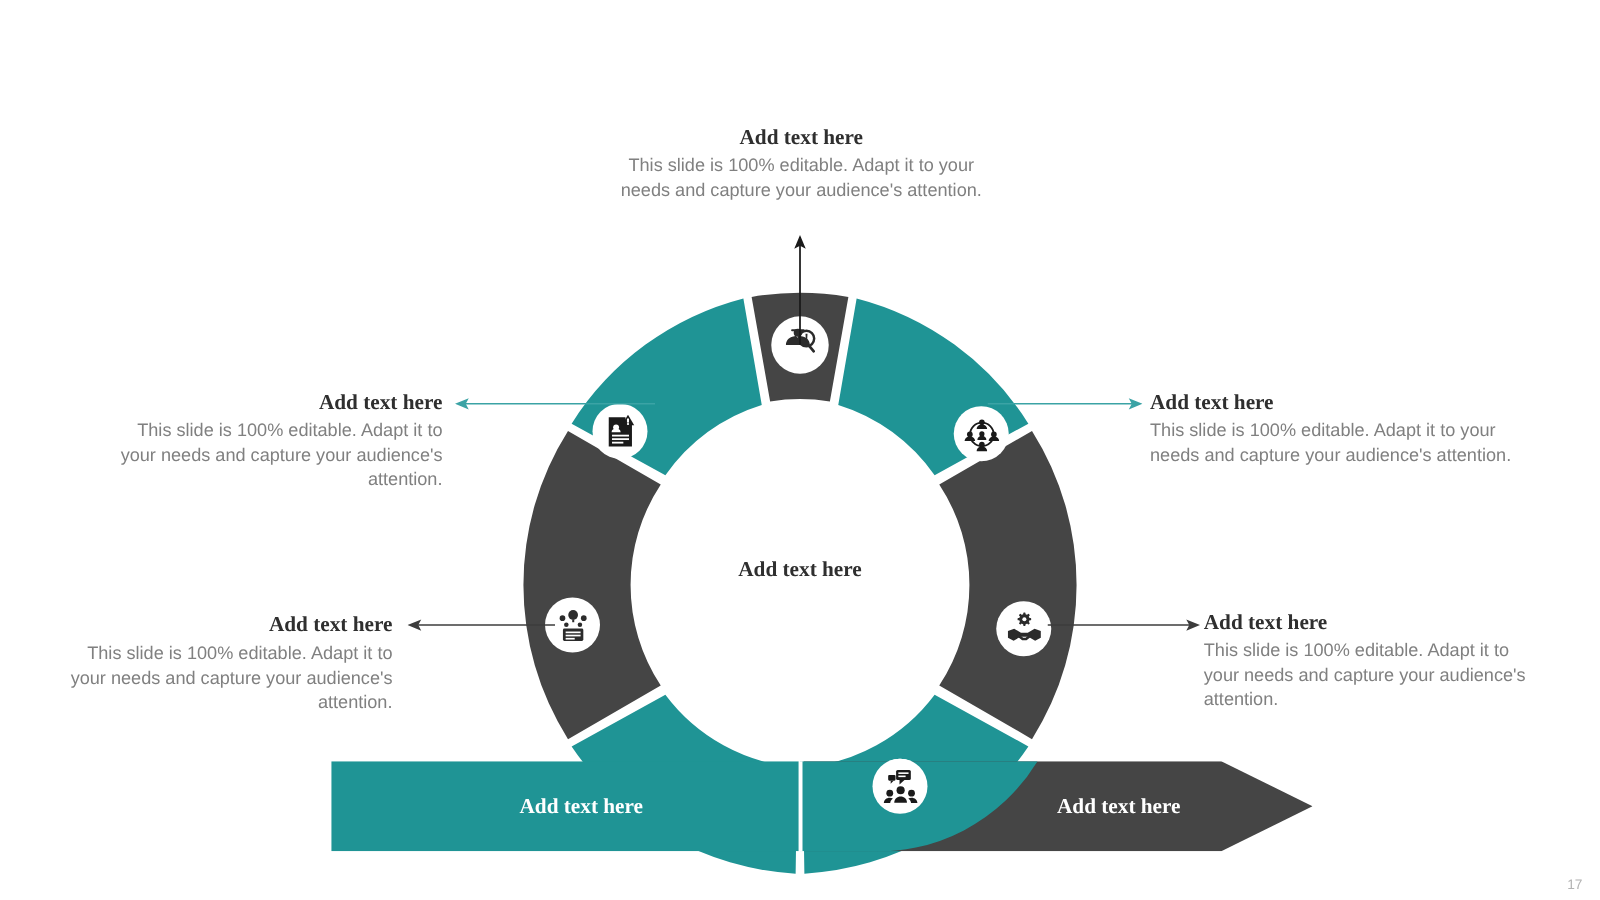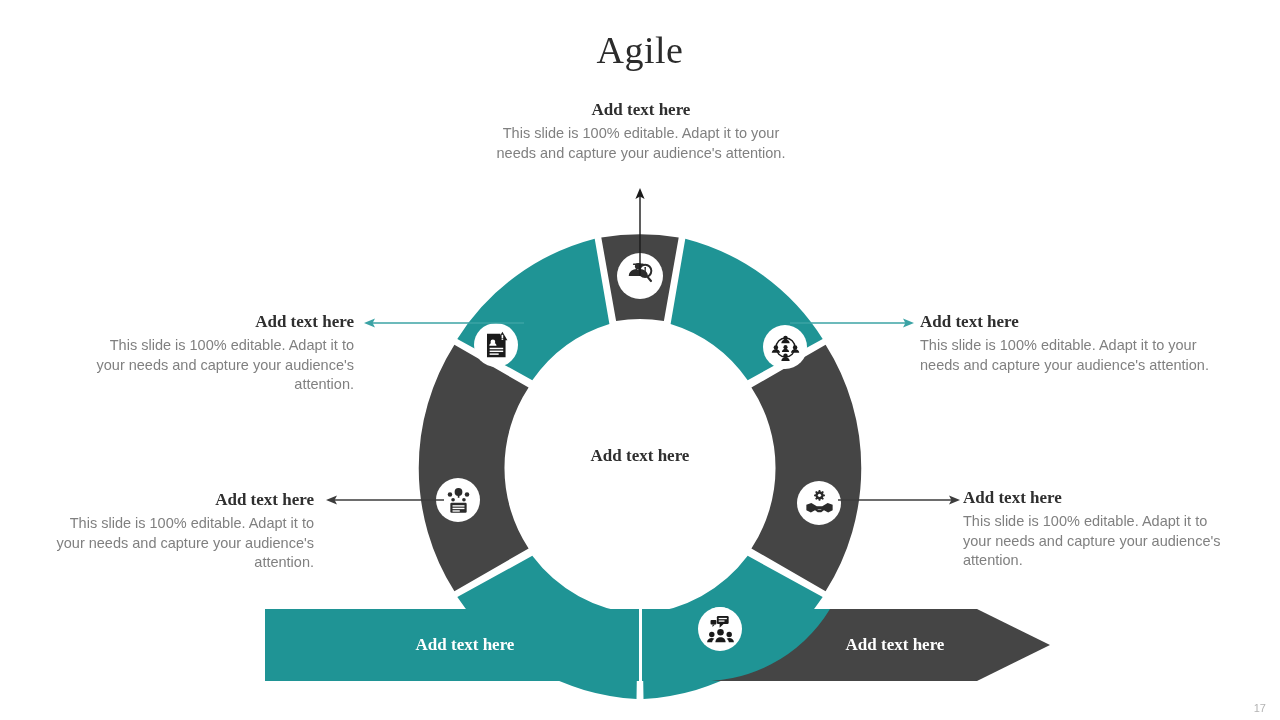--- a/index.html
+++ b/index.html
@@ -99,21 +99,20 @@
     font-size: 11px;
     color: #b3b3b3;
     font-family: "Liberation Sans", sans-serif;
   }
 </style>
 </head>
 <body>
 
 <div class="slide">
 
-  <div class="title">Agile</div>
 
   <svg class="donut" viewBox="0 0 480 480">
 
     <path d="M 201.3 9.5 A 231 231 0 0 1 278.7 9.5 L 263.9 93.1 A 146 146 0 0 0 216.1 93.1 Z" transform="rotate(0 240 240)" fill="#454545"></path>
 
     <path d="M 285.3 10.7 A 231 231 0 0 1 422.7 110.9 L 347.7 152.2 A 146 146 0 0 0 270.6 95.9 Z" fill="#1f9495"></path>
 
     <path d="M 425.6 116.7 A 231 231 0 0 1 425.6 363.3 L 351.4 320.4 A 146 146 0 0 0 351.4 159.6 Z" fill="#454545"></path>
 
     <path d="M 422.7 369.1 A 231 231 0 0 1 243.5 470.9 L 242.2 385.9 A 146 146 0 0 0 347.7 327.8 Z" fill="#1f9495"></path>

